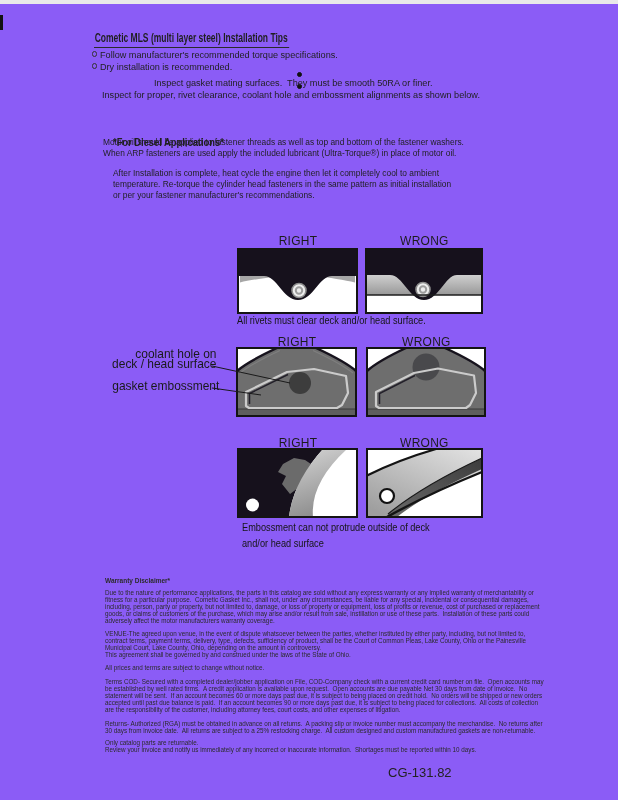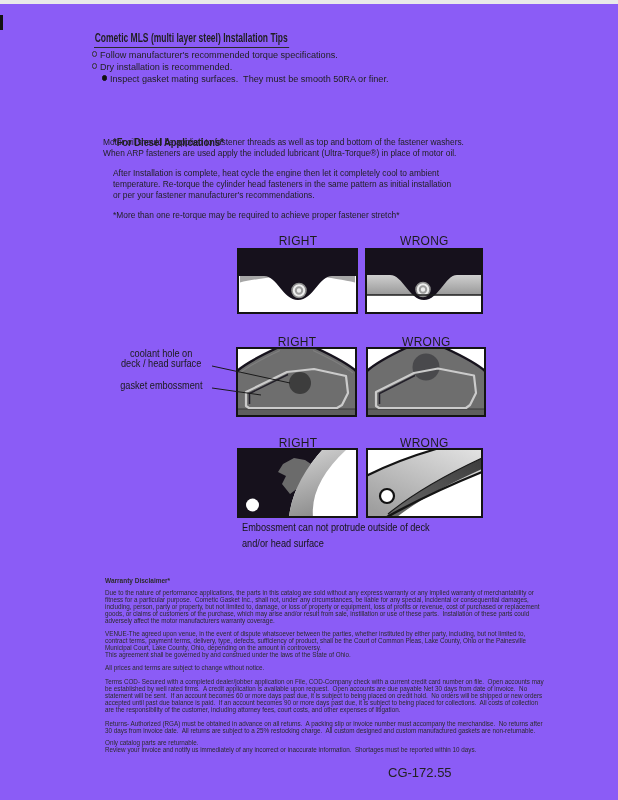--- a/index.html
+++ b/index.html
@@ -13,36 +13,36 @@
   .cx{display:inline-block;transform-origin:0 0;}
   
   .title{left:94px;top:27px;font-weight:bold;font-size:12.5px;}
   .title .cx{transform:scaleX(0.68);border-bottom:1.2px solid #2a2a2a;padding:0 2px 2px 1px;}
   
   .tips{left:92px;top:44px;font-size:9.6px;text-align:right;}
   .tip-row{display:flex;align-items:center;height:12px;}
   .tip-row .mk{flex:0 0 auto;width:3.4px;height:3.4px;border-radius:50%;margin-right:2.5px;}
   .mk.ring{border:1px solid #333;background:transparent;}
   .mk.dot{background:#111;border:1px solid #111;}
-  .tip-row.sub{margin-left:10px;}
+  .tip-row.sub{margin-left:10px;flex-direction:column;}
   .tip-row .cx{transform:scaleX(0.95);}
   
   .d-head{left:113px;top:132px;font-weight:bold;font-size:11px;}
   .d-head .cx{transform:scaleX(0.85);}
   .bodytxt{font-size:9.3px;line-height:11.2px;}
   .bodytxt .cx{transform:scaleX(0.90);}
   .d-p1{left:103px;top:133px;}
   .d-p2{left:113px;top:164px;}
   .d-note{left:113px;top:206px;}
   
   .figlbl{font-size:13px;letter-spacing:0.3px;color:#1c1c1c;text-align:center;}
   .figlbl .cx{transform:scaleX(0.92);transform-origin:50% 0;}
   .caption{font-size:10px;color:#151515;}
   .caption .cx{transform:scaleX(0.92);}
-  .sidelbl{font-size:10px;color:#1a1a1a;text-align:center;width:110px;line-height:9.8px;white-space:pre;}
+  .sidelbl{font-size:13px;color:#1a1a1a;text-align:right;width:110px;line-height:9.8px;white-space:pre;}
   .sidelbl .cx{transform:scaleX(0.92);transform-origin:100% 0;}
   .fig{line-height:0;}
   .fig svg{display:block;}
   
   .legal{left:105px;top:573px;width:424px;font-size:6.3px;line-height:7px;color:#2b2b2b;}
   .legal .lh{font-weight:bold;font-size:6.5px;line-height:8px;margin:0 0 4px 0;}
   .legal p{margin:0;}
   .legal .p1{margin-bottom:6px;}
   .legal .p2{margin-bottom:6px;}
   .legal .p3{margin-bottom:6.5px;}
@@ -66,29 +66,32 @@
         <span class="cx pre">Follow manufacturer's recommended torque specifications.</span>
       </div>
     <div class="tip-row">
         <span class="mk ring"></span>
         <span class="cx pre">Dry installation is recommended.</span>
       </div>
     <div class="tip-row sub">
         <span class="mk dot"></span>
         <span class="cx pre">Inspect gasket mating surfaces.  They must be smooth 50RA or finer.</span>
       </div>
+    <div class="tip-row sub">
+        <span class="mk dot"></span>
+        <span class="cx pre">Inspect for proper, rivet clearance, coolant hole and embossment alignments as shown below.</span>
+      </div>
   </div>
 
   <div class="abs d-head"><span class="cx pre">*For Diesel Applications*</span></div>
   <div class="abs d-p1 bodytxt"><span class="cx pre">Motor oil should be applied to fastener threads as well as top and bottom of the fastener washers.
 When ARP fasteners are used apply the included lubricant (Ultra-Torque®) in place of motor oil.</span></div>
   <div class="abs d-p2 bodytxt"><span class="cx pre">After Installation is complete, heat cycle the engine then let it completely cool to ambient
 temperature. Re-torque the cylinder head fasteners in the same pattern as initial installation
 or per your fastener manufacturer's recommendations.</span></div>
-  <div class="abs d-note bodytxt"><span class="cx pre">*More than one re-torque may be required to achieve proper fastener stretch*</span></div>
 
   <div class="abs figlbl" style="left:237px;top:229px;width:121px;"><span class="cx">RIGHT</span></div>
   <div class="abs figlbl" style="left:365px;top:229px;width:118px;"><span class="cx">WRONG</span></div>
 
   <div class="abs fig" style="left:237px;top:244px;width:121px;height:66px;">
     <svg width="121" height="66" viewBox="0 0 121 66">
       <rect width="121" height="66" fill="#ffffff"></rect>
       <path d="M3,28 L44,28 C30,29.5 13,32 3,34.5 Z" fill="#a6a6a6"></path>
       <path d="M118,28 L78,28 C92,29.5 108,32 118,34.5 Z" fill="#a6a6a6"></path>
       <path d="M0,0 H121 V28 H95 C82,28 76,52 61,52 C46,52 40,28 27,28 H0 Z" fill="#16111c"></path>
@@ -107,20 +110,21 @@
       </defs>
       <rect width="118" height="66" fill="#ffffff"></rect>
       <rect x="2" y="27" width="114" height="20" fill="url(#gsteel)"></rect>
       <path d="M0,0 H118 V27 H92 C80,27 74,52 59,52 C44,52 38,27 25,27 H0 Z" fill="#16111c"></path>
       <circle cx="58" cy="41.5" r="7" fill="#ededed" stroke="#8d8d8d" stroke-width="1.6"></circle>
       <circle cx="58" cy="41.5" r="3.2" fill="none" stroke="#9d9d9d" stroke-width="2"></circle>
       <line x1="2" y1="47" x2="116" y2="47" stroke="#1c1c1c" stroke-width="1.3"></line>
       <rect x="1" y="1" width="116" height="64" fill="none" stroke="#141414" stroke-width="2"></rect>
     </svg>
   </div>
+  <div class="abs caption" style="left:237px;top:311px;"><span class="cx pre">All rivets must clear deck and/or head surface.</span></div>
 
   <div class="abs figlbl" style="left:236px;top:330px;width:121px;"><span class="cx">RIGHT</span></div>
   <div class="abs figlbl" style="left:366px;top:330px;width:120px;"><span class="cx">WRONG</span></div>
 
   <div class="abs sidelbl" style="left:103px;top:345px;"><span class="cx pre">coolant hole on
 deck / head surface</span></div>
   <div class="abs sidelbl" style="left:103px;top:377px;"><span class="cx pre">gasket embossment</span></div>
 
   <div class="abs fig" style="left:236px;top:343px;width:121px;height:70px;">
     <svg width="121" height="70" viewBox="0 0 121 70">
@@ -221,15 +225,15 @@
 be established by well rated firms.  A credit application is available upon request.  Open accounts are due payable Net 30 days from date of invoice.  No
 statement will be sent.  If an account becomes 60 or more days past due, it is subject to being placed on credit hold.  No orders will be shipped or new orders
 accepted until past due balance is paid.  If an account becomes 90 or more days past due, it is subject to being placed for collections.  All costs of collection
 are the responsibility of the customer, including attorney fees, court costs, and other expenses of litigation.</p>
     <p class="p5 pre">Returns- Authorized (RGA) must be obtained in advance on all returns.  A packing slip or invoice number must accompany the merchandise.  No returns after
 30 days from invoice date.  All returns are subject to a 25% restocking charge.  All custom designed and custom manufactured gaskets are non-returnable.</p>
     <p class="p6 pre">Only catalog parts are returnable.
 Review your invoice and notify us immediately of any incorrect or inaccurate information.  Shortages must be reported within 10 days.</p>
   </div>
 
-  <div class="abs pagecode pre">CG-172.55</div>
+  <div class="abs pagecode pre">CG-131.82</div>
 
 </div>
 
 </body></html>

